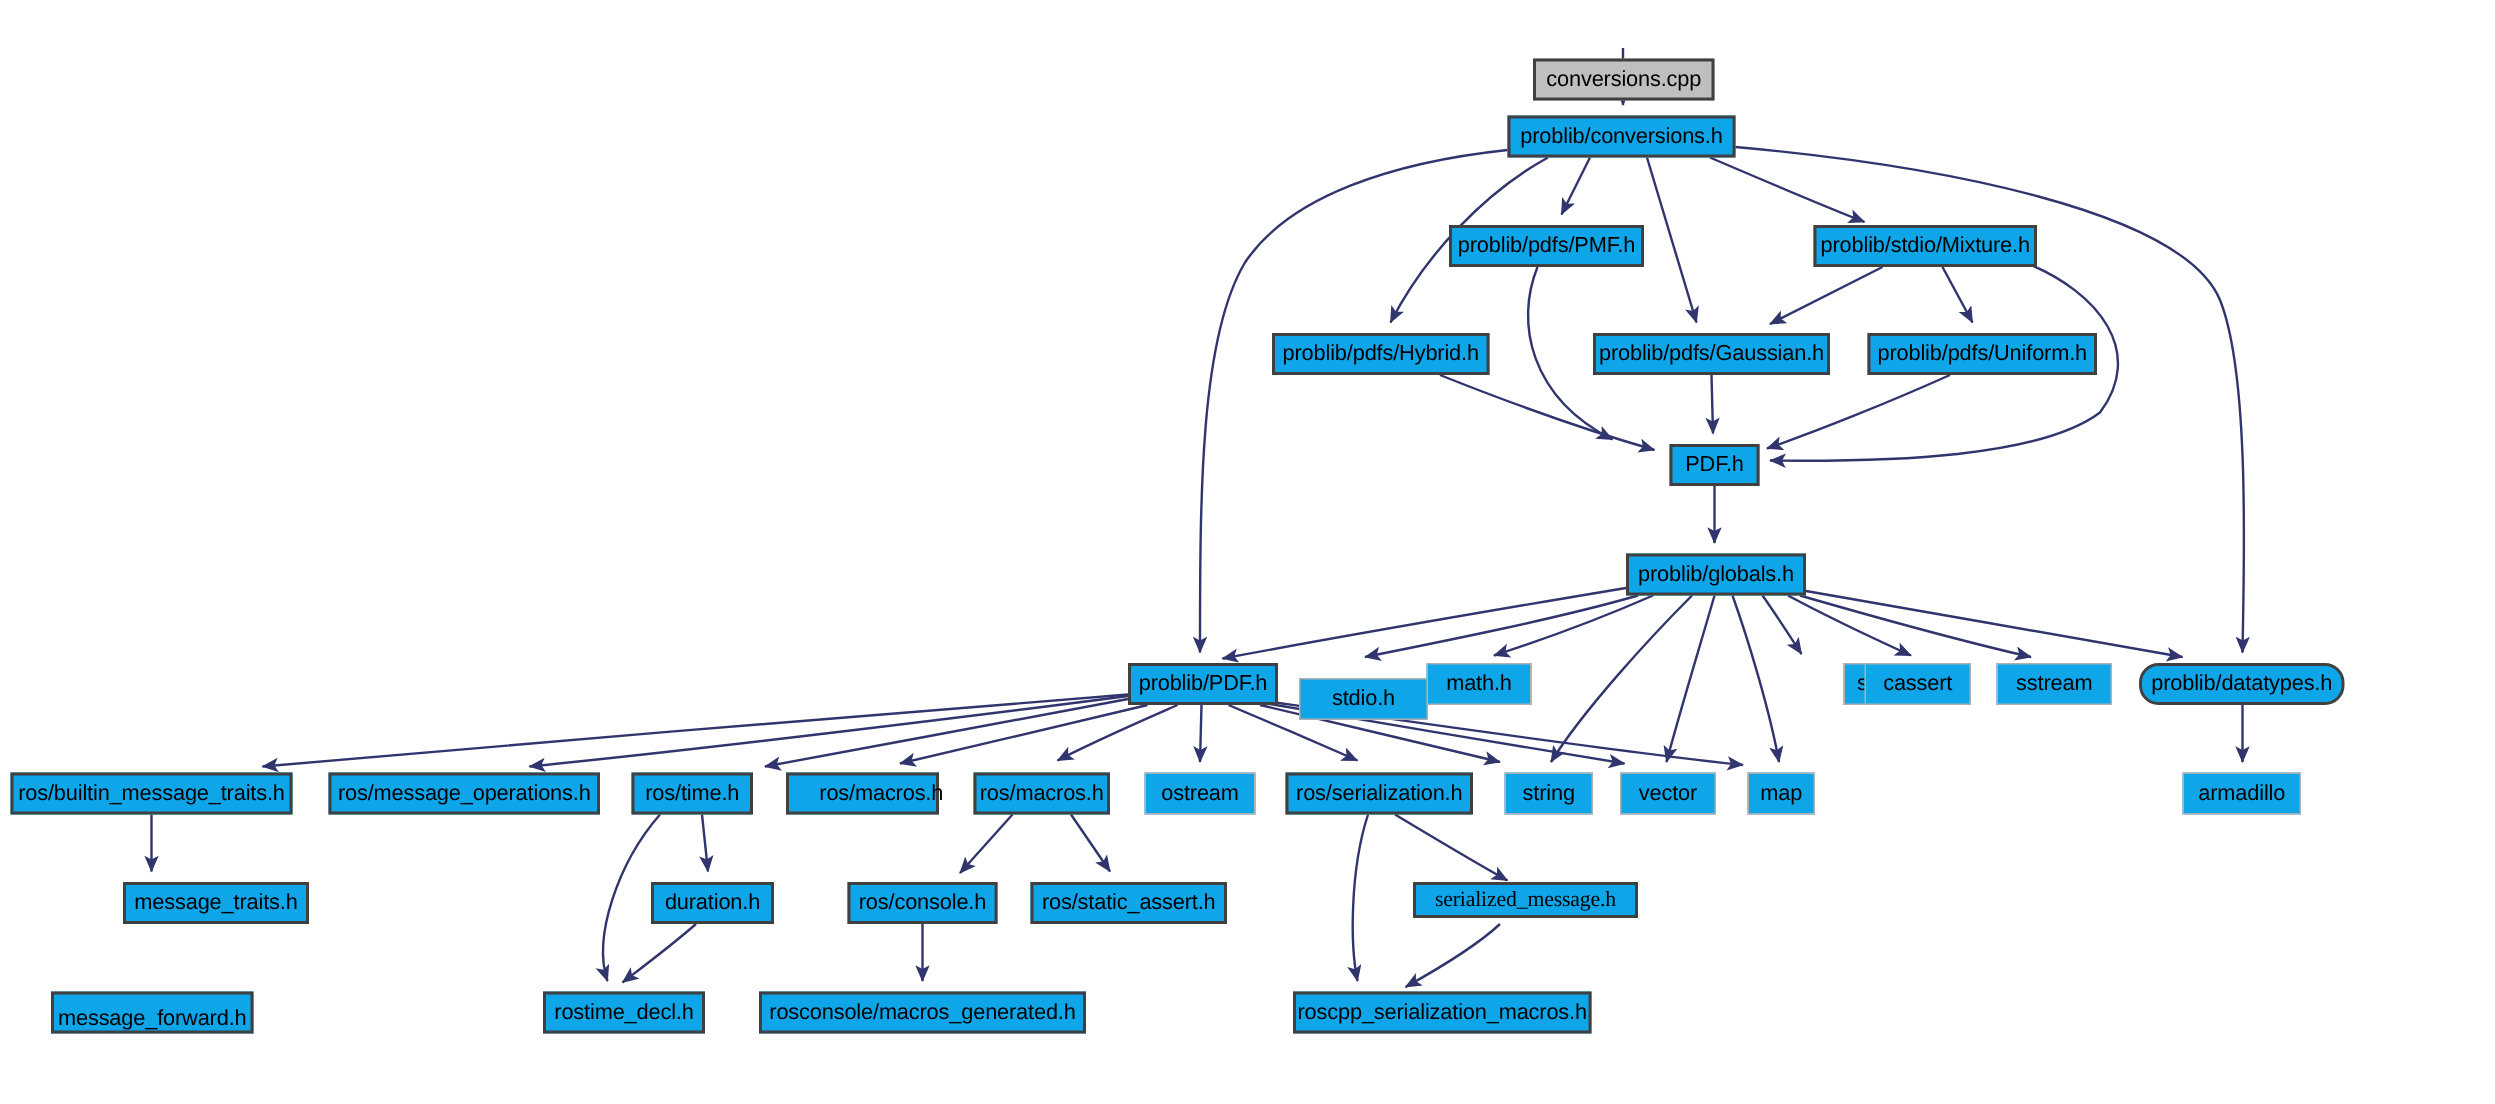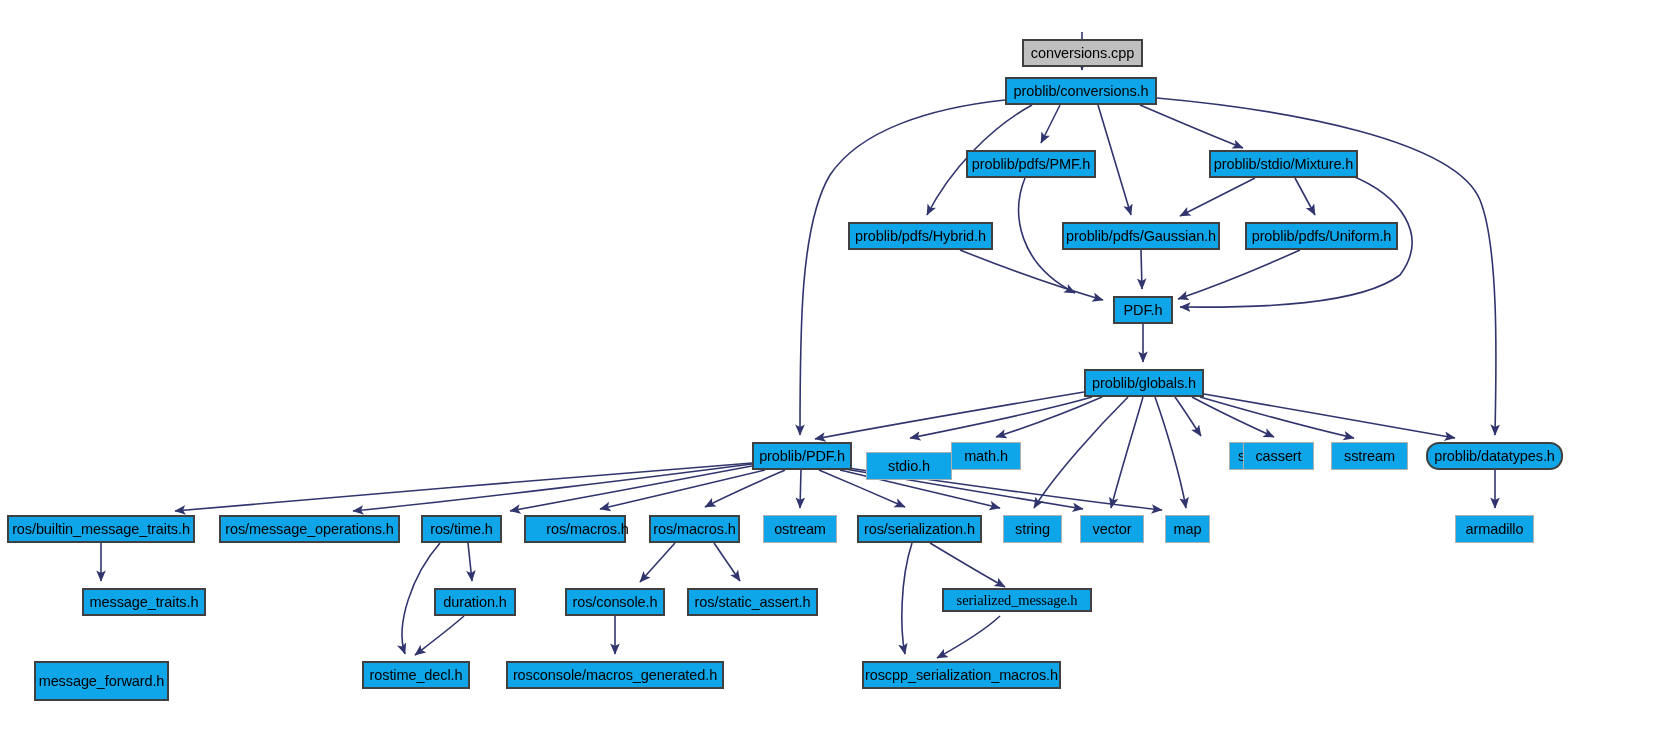--- a/index.html
+++ b/index.html
@@ -196,21 +196,21 @@
       </div>
       <div class="node-box thick" style="left: 565px; top: 588px; width: 100px; height: 28px;">
         <span class="node-label">ros/console.h</span>
       </div>
       <div class="node-box thick" style="left: 687px; top: 588px; width: 131px; height: 28px;">
         <span class="node-label">ros/static_assert.h</span>
       </div>
       <div class="node-box thick" style="left: 942px; top: 588px; width: 150px; height: 24px; font-family: Liberation Serif, serif;">
         <span class="node-label">serialized_message.h</span>
       </div>
-      <div class="node-box thick" style="left: 34px; top: 661px; width: 135px; height: 40px;">
+      <div class="node-box thick" style="left: 34px; top: 661px; width: 135px; height: 28px; align-items: flex-end;">
         <span class="node-label">message_forward.h</span>
       </div>
       <div class="node-box thick" style="left: 362px; top: 661px; width: 108px; height: 28px;">
         <span class="node-label">rostime_decl.h</span>
       </div>
       <div class="node-box thick" style="left: 506px; top: 661px; width: 218px; height: 28px;">
         <span class="node-label">rosconsole/macros_generated.h</span>
       </div>
       <div class="node-box thick" style="left: 862px; top: 661px; width: 199px; height: 28px;">
         <span class="node-label">roscpp_serialization_macros.h</span>

